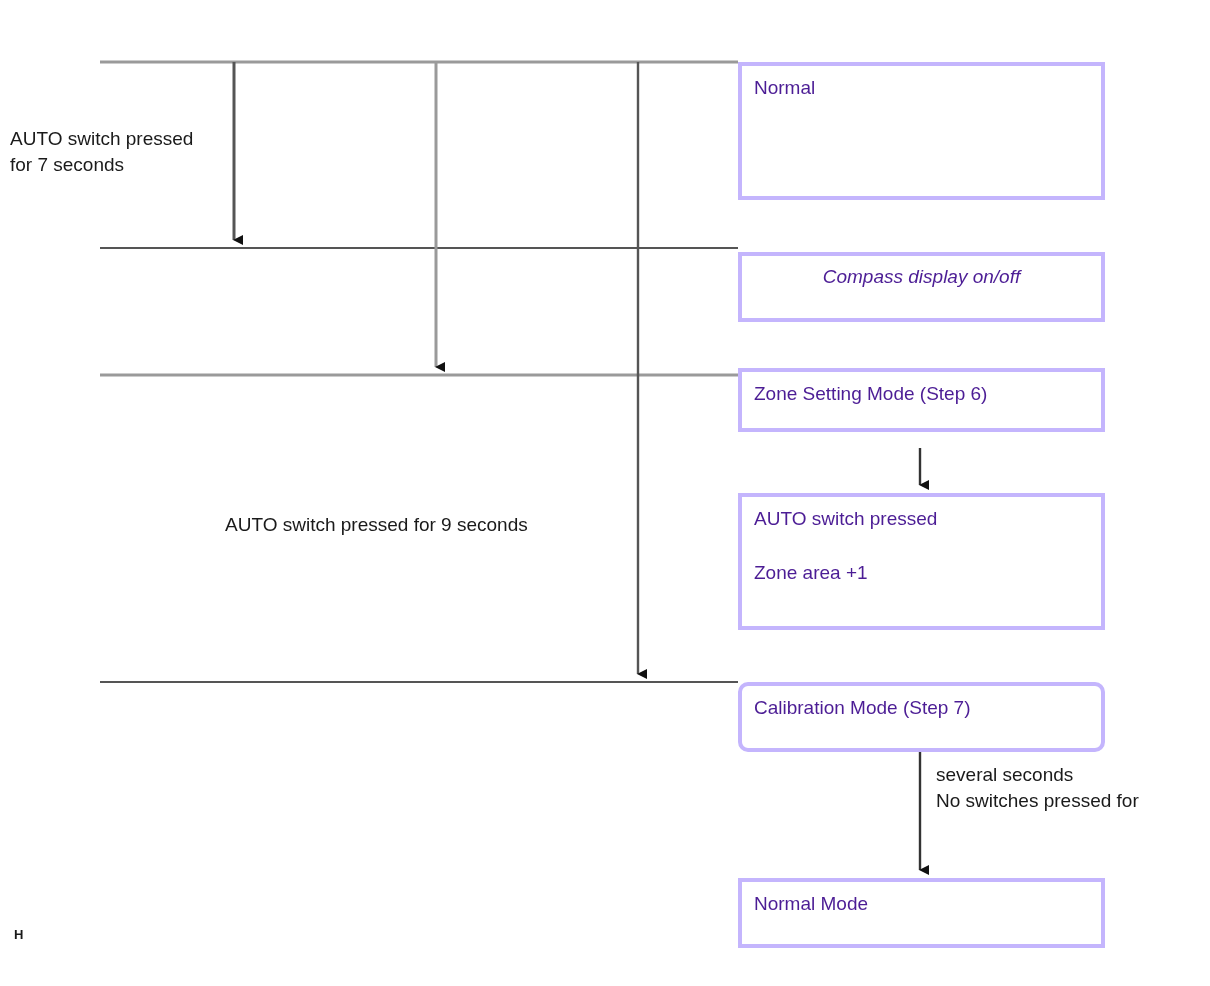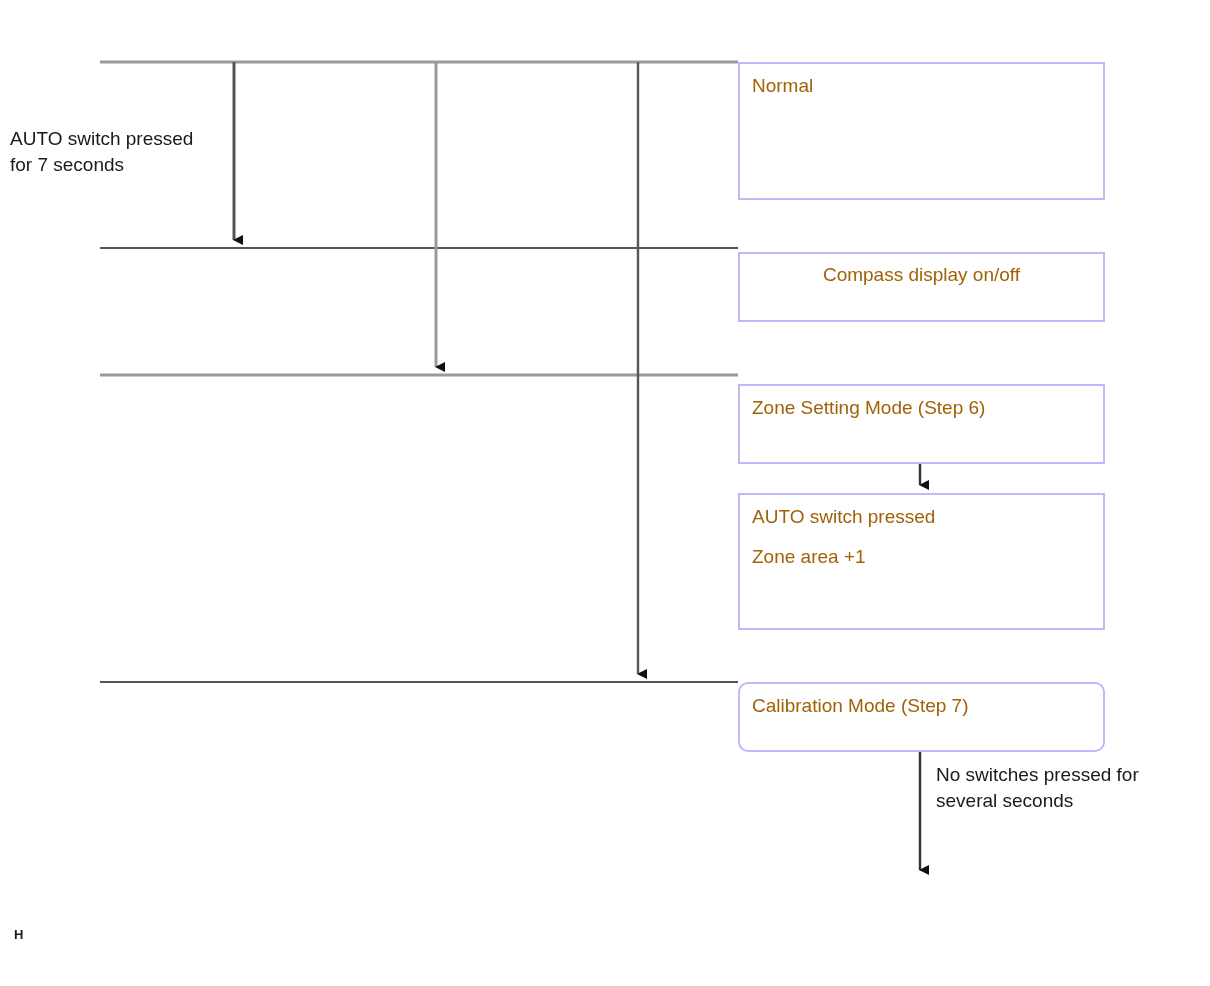--- a/index.html
+++ b/index.html
@@ -18,37 +18,37 @@
   #wires {
     position: absolute;
     left: 0;
     top: 0;
     width: 1210px;
     height: 986px;
   }
   .node {
     position: absolute;
     box-sizing: border-box;
-    border: 2px solid #c4b5fd;
+    border: 4px solid #c4b5fd;
     background: #ffffff;
-    color: #a16207;
+    color: #4c1d95;
     font-size: 19px;
     line-height: 26px;
     padding: 9px 12px 0 12px;
   }
   .node.center {
     text-align: center;
     padding-top: 8px;
   }
   .node .ln {
     display: block;
     white-space: nowrap;
   }
   .node .ln.gap {
-    margin-top: 14px;
+    margin-top: 28px;
   }
   .edge-label {
     position: absolute;
     color: #1a1a1a;
     font-size: 19px;
     line-height: 26px;
     white-space: nowrap;
   }
   .edge-label .ln {
     display: block;
@@ -83,45 +83,51 @@
     <line x1="638" y1="62" x2="638" y2="674" stroke="#555555" stroke-width="2.4" marker-end="url(#arrowhead)"></line>
 
     <line x1="920" y1="448" x2="920" y2="485" stroke="#333333" stroke-width="2.4" marker-end="url(#arrowhead)"></line>
     <line x1="920" y1="752" x2="920" y2="870" stroke="#333333" stroke-width="2.4" marker-end="url(#arrowhead)"></line>
   </svg>
 
   <div class="node" style="left:738px; top:62px; width:367px; height:138px;">
     <span class="ln">Normal</span>
   </div>
 
-  <div class="node center" style="left:738px; top:252px; width:367px; height:70px;">
+  <div class="node center" style="left:738px; top:252px; width:367px; height:70px;font-style:italic;">
     <span class="ln">Compass display on/off</span>
   </div>
 
-  <div class="node" style="left:738px; top:384px; width:367px; height:80px;">
+  <div class="node" style="left:738px; top:368px; width:367px; height:64px;">
     <span class="ln">Zone Setting Mode (Step 6)</span>
   </div>
 
   <div class="node" style="left:738px; top:493px; width:367px; height:137px;">
     <span class="ln">AUTO switch pressed</span>
     <span class="ln gap">Zone area +1</span>
   </div>
 
   <div class="node" style="left:738px; top:682px; width:367px; height:70px;border-radius:10px;">
     <span class="ln">Calibration Mode (Step 7)</span>
   </div>
 
+  <div class="node" style="left:738px; top:878px; width:367px; height:70px;">
+    <span class="ln">Normal Mode</span>
+  </div>
 
   <div class="edge-label" style="left:10px; top:126px;">
     <span class="ln">AUTO switch pressed</span>
     <span class="ln">for 7 seconds</span>
   </div>
 
 
+  <div class="edge-label" style="left:225px; top:512px;">
+    <span class="ln">AUTO switch pressed for 9 seconds</span>
+  </div>
 
   <div class="edge-label" style="left:936px; top:762px;">
+    <span class="ln">several seconds</span>
     <span class="ln">No switches pressed for</span>
-    <span class="ln">several seconds</span>
   </div>
 
   <div class="corner-mark" style="left:14px; top:928px;">H</div>
 
 </div>
 
 </body></html>

